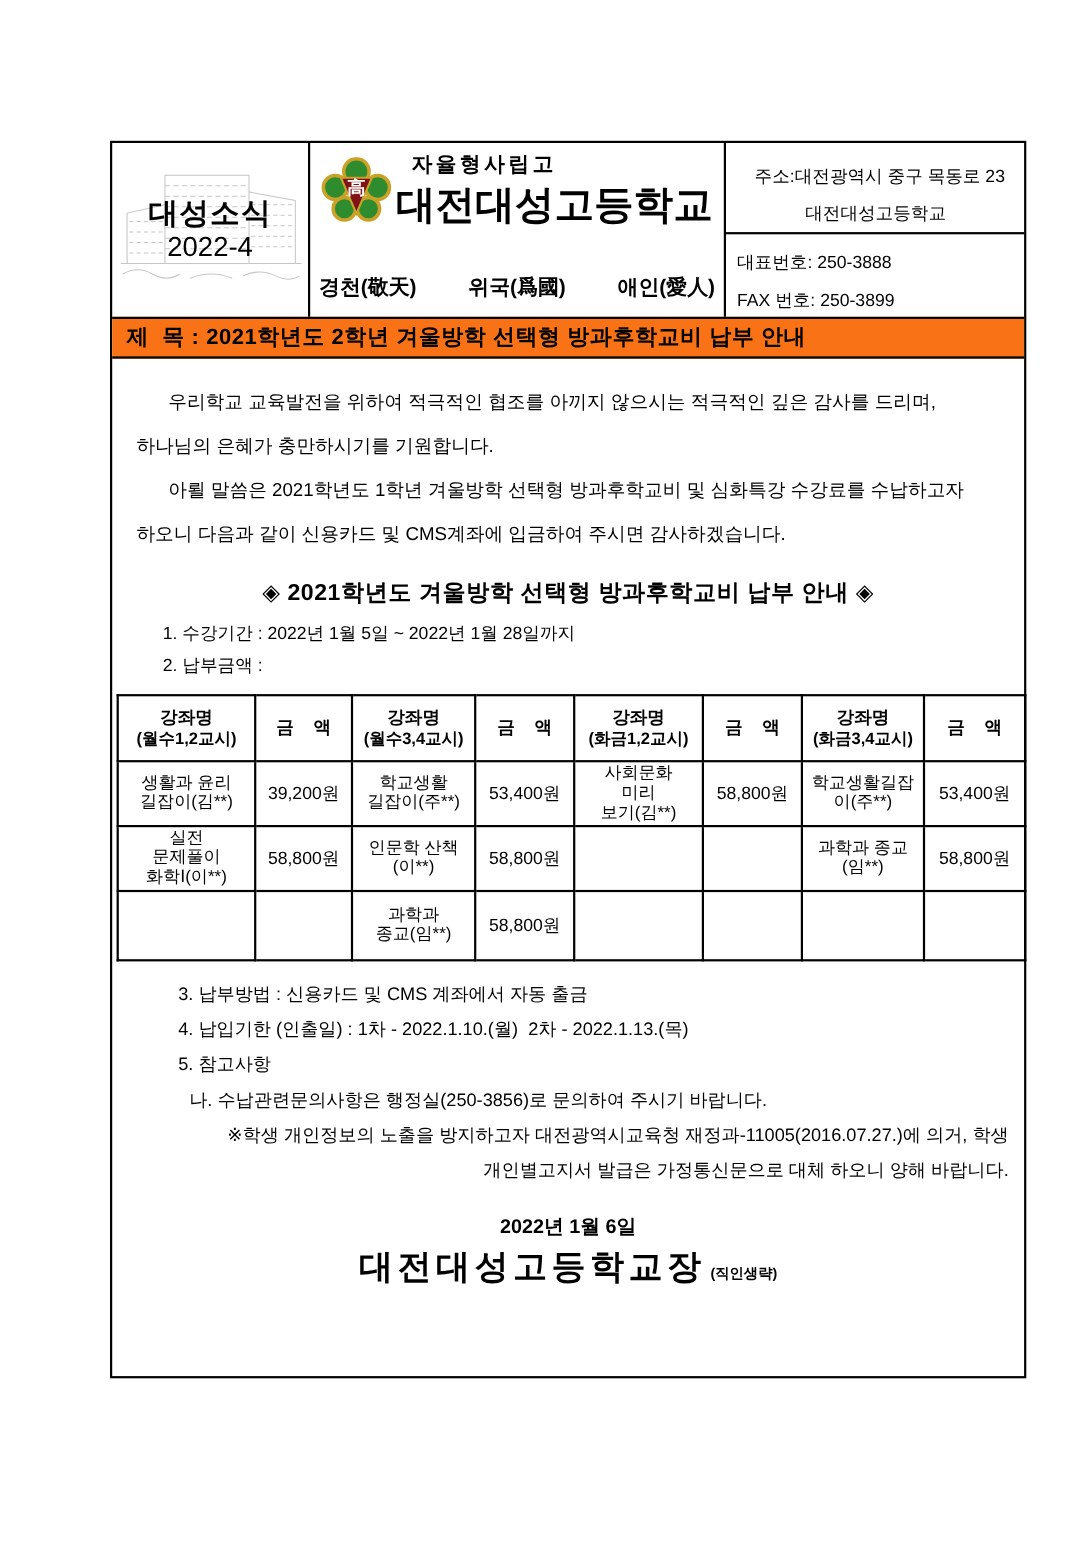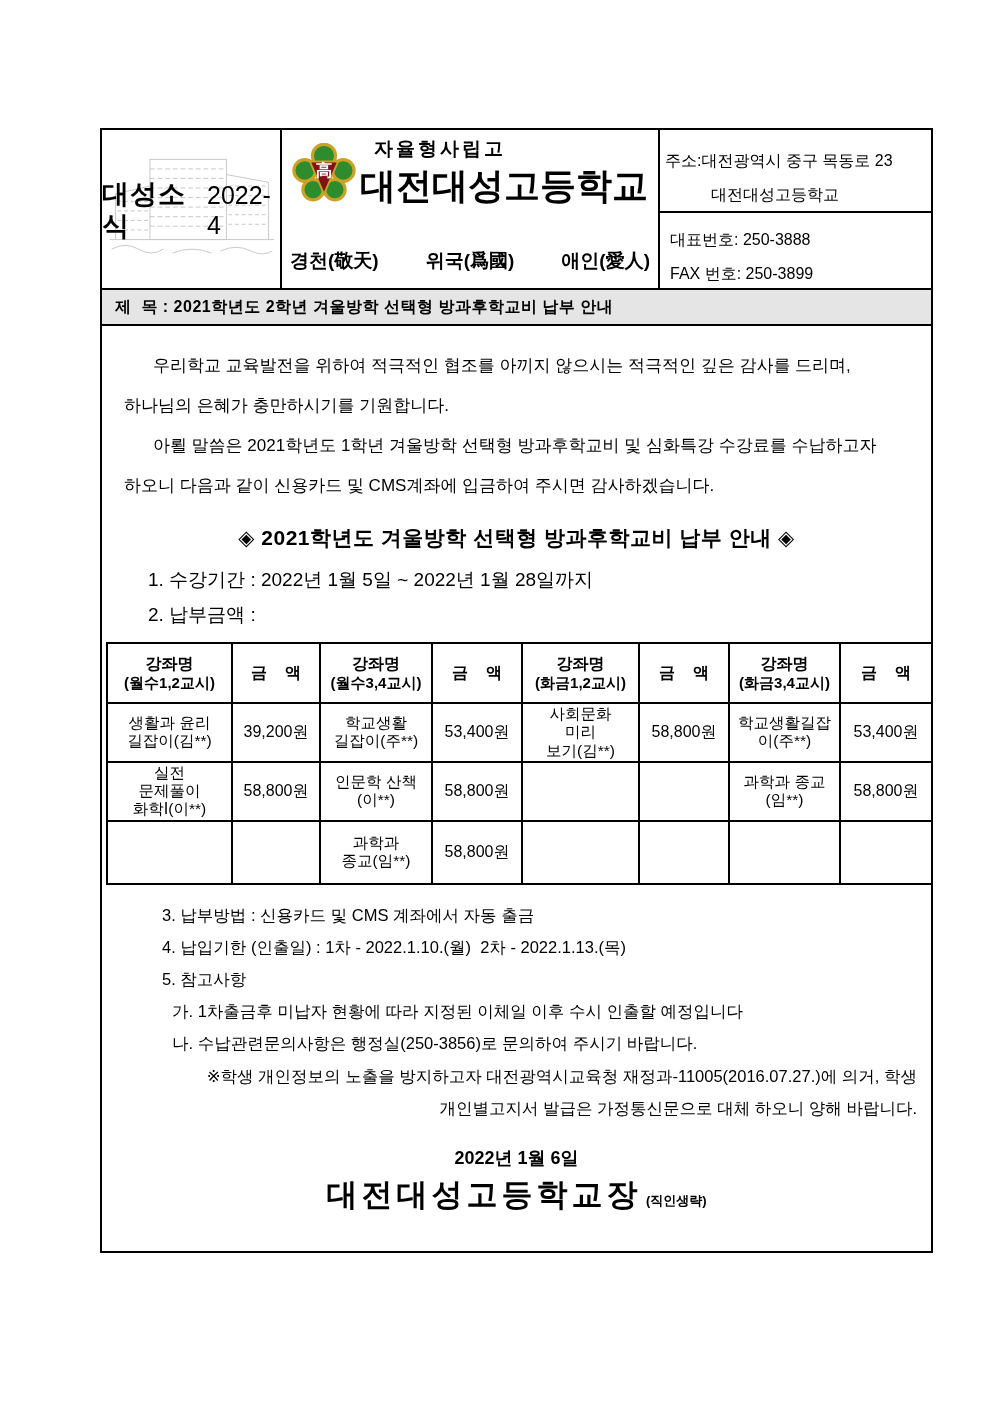--- a/index.html
+++ b/index.html
@@ -7,52 +7,52 @@
   body { font-family:"Liberation Sans","DejaVu Sans",sans-serif; color:#000; }
   .page { position:relative; width:992px; height:1403px; background:#fff; overflow:hidden; }
 
   .doc { position:absolute; left:100px; top:128px; width:833px; height:1125px;
          border:2px solid #000; background:#fff; }
 
   
   .hdr { display:flex; height:158px; }
   .hdr-news { position:relative; width:180px; border-right:2px solid #000; overflow:hidden; }
   .hdr-news svg.sketch { position:absolute; left:4px; top:10px; width:172px; height:138px; }
-  .news-text { position:relative; z-index:2; display:flex; flex-direction:row; align-items:center;
+  .news-text { position:relative; z-index:2; display:flex; flex-direction:column; align-items:center;
                margin-top:48px; line-height:1.2; }
   .news-title { font-size:27px; font-weight:600; letter-spacing:1px; }
   .news-issue { font-size:25px; font-weight:500; }
 
   .hdr-school { width:378px; border-right:2px solid #000; display:flex; flex-direction:column;
                 justify-content:space-between; padding:6px 8px 14px 8px; }
   .school-top { display:flex; align-items:center; }
   .emblem { width:64px; height:64px; flex:0 0 auto; margin:2px 4px 0 2px; }
   .school-names { display:flex; flex-direction:column; }
   .school-type { font-size:19px; font-weight:bold; letter-spacing:3px; margin-left:14px; }
   .school-name { font-size:36px; font-weight:bold; letter-spacing:0px; white-space:nowrap; }
   .motto { display:flex; justify-content:space-between; gap:36px; font-size:19px; font-weight:bold; }
 
   .hdr-contact { flex:1; display:flex; flex-direction:column; font-size:16px; }
-  .contact-top { height:88px; border-bottom:2px solid #000; padding:14px 4px 0 5px; line-height:2.1; }
+  .contact-top { height:88px; border-bottom:2px solid #000; padding:14px 4px 0 26px; line-height:2.1; }
   .addr2 { padding-left:46px; }
   .contact-bottom { flex:1; padding:10px 4px 0 10px; line-height:2.1; }
 
   
-  .title-bar { height:38px; background:#e5e5e5; border-top:2px solid #000; border-bottom:2px solid #000;
-               font-size:16px; font-weight:bold; line-height:34px; padding-left:13px;
+  .title-bar { height:38px; background:#f97316; border-top:2px solid #000; border-bottom:2px solid #000;
+               font-size:20px; font-weight:bold; line-height:34px; padding-left:13px;
                white-space:pre; letter-spacing:0.5px; }
 
   
   .content { padding:0 4px; }
   .para { margin:0 18px; font-size:17px; line-height:2.35; text-indent:1.7em;
           word-break:keep-all; }
   .para:first-child { margin-top:20px; }
   .section-heading { margin-top:18px; text-align:center; font-size:21px; font-weight:bold;
                      letter-spacing:0.5px; }
-  .item { margin-left:42px; font-size:19px; line-height:1.85; white-space:pre-wrap; }
+  .item { margin-left:42px; font-size:16px; line-height:1.85; white-space:pre-wrap; }
   .item-first { margin-top:10px; }
 
   table.fees { width:825px; margin-top:10px; border-collapse:collapse; table-layout:fixed;
                border:2px solid #000; }
   table.fees th, table.fees td { border:2px solid #000; text-align:center; vertical-align:middle;
                padding:1px 1px; overflow:hidden; }
   table.fees thead tr { height:60px; }
   tr.r1 { height:56px;border-radius:15px; } tr.r2 { height:58px; } tr.r3 { height:56px; } tr.r4 { height:63px; }
   .th-t { font-size:16px; font-weight:bold; white-space:pre-wrap; line-height:1.35; }
   .th-s { font-size:15px; font-weight:bold; white-space:pre-wrap; line-height:1.25; }
@@ -227,21 +227,20 @@
             <td class="c-price"></td>
             <td class="c-name"></td>
             <td class="c-price"></td>
           </tr>
         </tbody>
       </table>
 
       <div class="post post-num post-3">3. 납부방법 : 신용카드 및 CMS 계좌에서 자동 출금</div>
       <div class="post post-num">4. 납입기한 (인출일) : 1차 - 2022.1.10.(월)  2차 - 2022.1.13.(목)</div>
       <div class="post post-num">5. 참고사항</div>
-      <div class="post post-sub">가. 1차출금후 미납자 현황에 따라 지정된 이체일 이후 수시 인출할 예정입니다</div>
       <div class="post post-sub">나. 수납관련문의사항은 행정실(250-3856)로 문의하여 주시기 바랍니다.</div>
       <div class="post post-note">※학생 개인정보의 노출을 방지하고자 대전광역시교육청 재정과-11005(2016.07.27.)에 의거, 학생 개인별고지서 발급은 가정통신문으로 대체 하오니 양해 바랍니다.</div>
 
       <div class="footer-date">2022년 1월 6일</div>
       <div class="footer-sign">
         <span class="signer">대전대성고등학교장</span>
         <span class="seal">(직인생략)</span>
       </div>
     </div>
 

